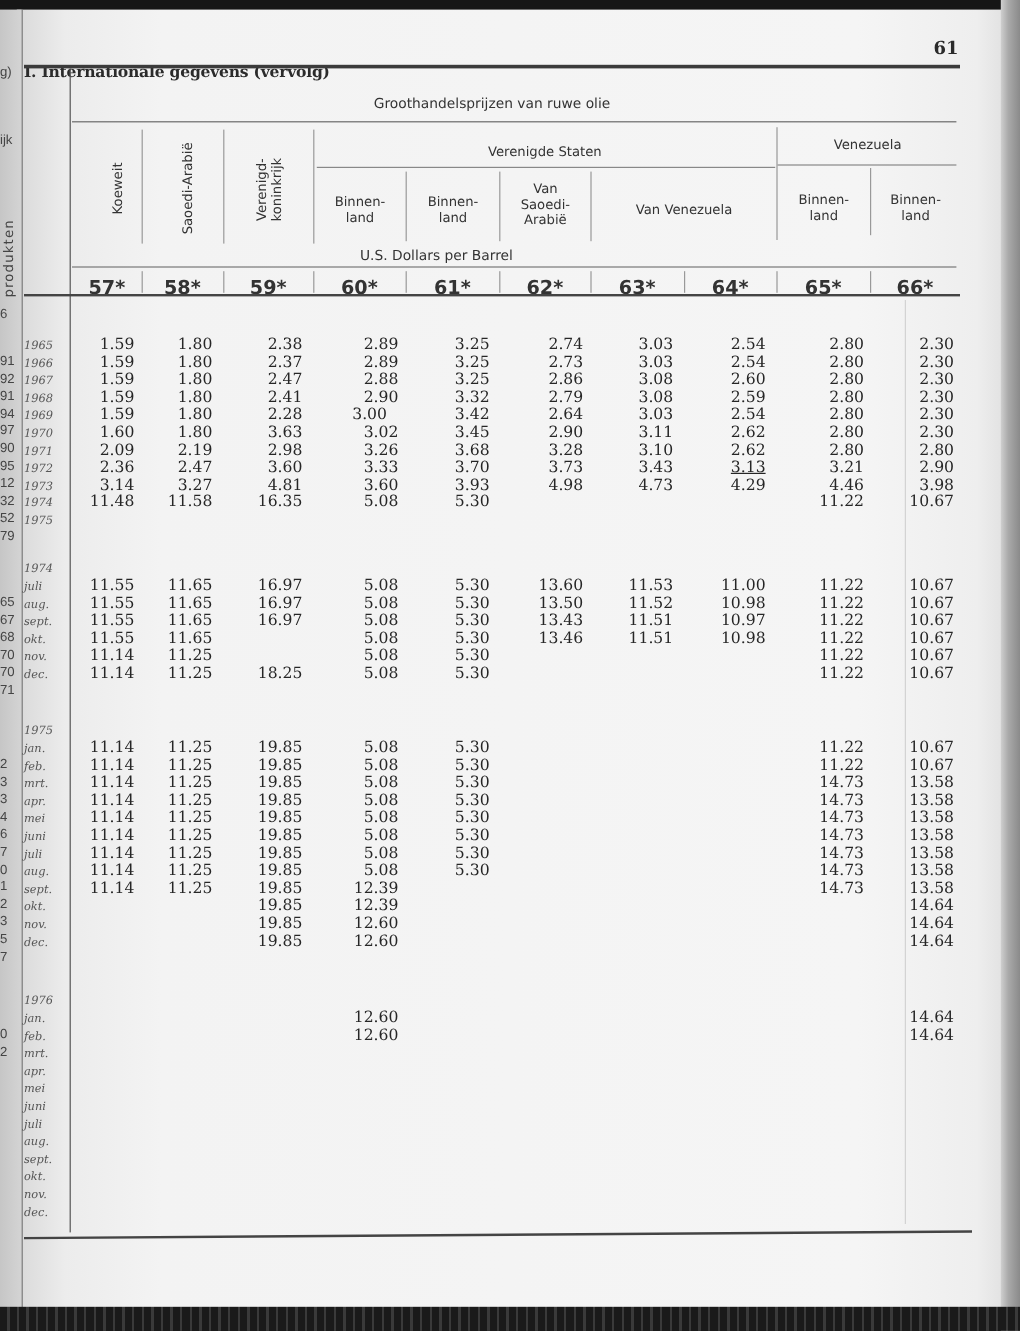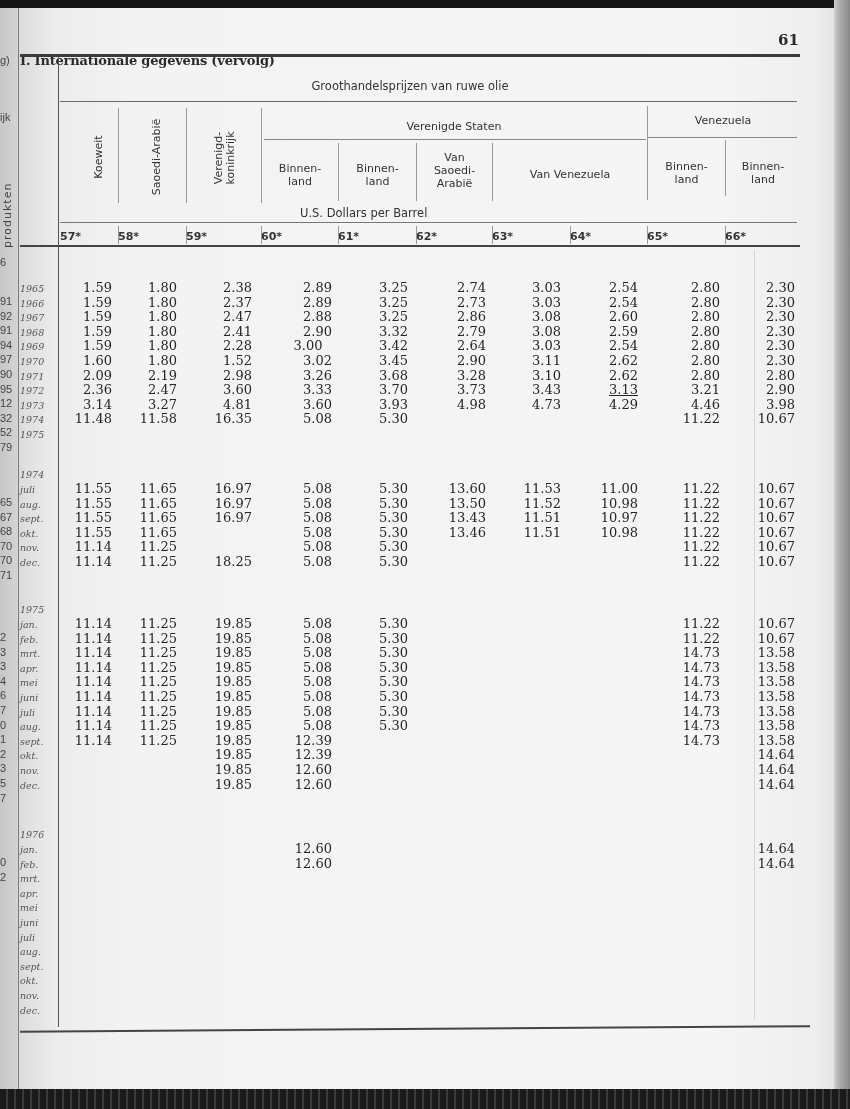--- a/index.html
+++ b/index.html
@@ -27,21 +27,21 @@
 
   .abs { position: absolute; white-space: nowrap; }
   .section-title { left: 20px; top: 33px; font-family: "DejaVu Serif", serif; font-weight: bold; font-size: 13px; color: #2b2b2b; letter-spacing: -0.2px; margin-top: 20px; }
   .page-number { left: 778px; top: 31px; font-weight: bold; font-size: 15px; }
   .rule { position: absolute; background: #3b3b3b; }
   .hline { position: absolute; height: 1px; background: #6a6a6a; }
   .vline { position: absolute; width: 1px; background: #8a8a8a; }
   .sans { font-family: "DejaVu Sans", sans-serif; color: #333; }
   .hdr { font-size: 11px; text-align: center; line-height: 13px; }
   .rot { position: absolute; transform: rotate(-90deg); transform-origin: center center; text-align: center; font-size: 11px; line-height: 12px; }
-  .colnum { font-size: 11px; font-weight: bold; text-align: left; width: 60px; }
+  .colnum { font-size: 16px; font-weight: bold; text-align: center; width: 60px; }
   .year { font-family: "DejaVu Serif", serif; font-style: italic; font-size: 9.5px; color: #555; }
   .num { font-family: "DejaVu Serif", serif; font-size: 13px; line-height: 14.6px; text-align: right; color: #262626; }
 </style>
 </head>
 <body>
 
 <div class="top-dark"></div>
 <div class="page"></div>
 <div class="prev-page">
   <span class="frag" style="top:46px">g)</span>
@@ -204,21 +204,21 @@
     <div class="abs num" style="left: 284px; width: 48px; top: 339.4px; text-align: center;">3.00</div>
     <div class="abs num" style="left: 360px; width: 48px; top: 339.4px;">3.42</div>
     <div class="abs num" style="left: 438px; width: 48px; top: 339.4px;">2.64</div>
     <div class="abs num" style="left: 513px; width: 48px; top: 339.4px;">3.03</div>
     <div class="abs num" style="left: 590px; width: 48px; top: 339.4px;">2.54</div>
     <div class="abs num" style="left: 672px; width: 48px; top: 339.4px;">2.80</div>
     <div class="abs num" style="left: 747px; width: 48px; top: 339.4px;">2.30</div>
     <div class="abs year" style="left: 20px; top: 356px;">1970</div>
     <div class="abs num" style="left: 64px; width: 48px; top: 354px;">1.60</div>
     <div class="abs num" style="left: 129px; width: 48px; top: 354px;">1.80</div>
-    <div class="abs num" style="left: 204px; width: 48px; top: 354px;">1.52</div>
+    <div class="abs num" style="left: 204px; width: 48px; top: 354px;">3.63</div>
     <div class="abs num" style="left: 284px; width: 48px; top: 354px;">3.02</div>
     <div class="abs num" style="left: 360px; width: 48px; top: 354px;">3.45</div>
     <div class="abs num" style="left: 438px; width: 48px; top: 354px;">2.90</div>
     <div class="abs num" style="left: 513px; width: 48px; top: 354px;">3.11</div>
     <div class="abs num" style="left: 590px; width: 48px; top: 354px;">2.62</div>
     <div class="abs num" style="left: 672px; width: 48px; top: 354px;">2.80</div>
     <div class="abs num" style="left: 747px; width: 48px; top: 354px;">2.30</div>
     <div class="abs year" style="left: 20px; top: 370.6px;">1971</div>
     <div class="abs num" style="left: 64px; width: 48px; top: 368.6px;">2.09</div>
     <div class="abs num" style="left: 129px; width: 48px; top: 368.6px;">2.19</div>

